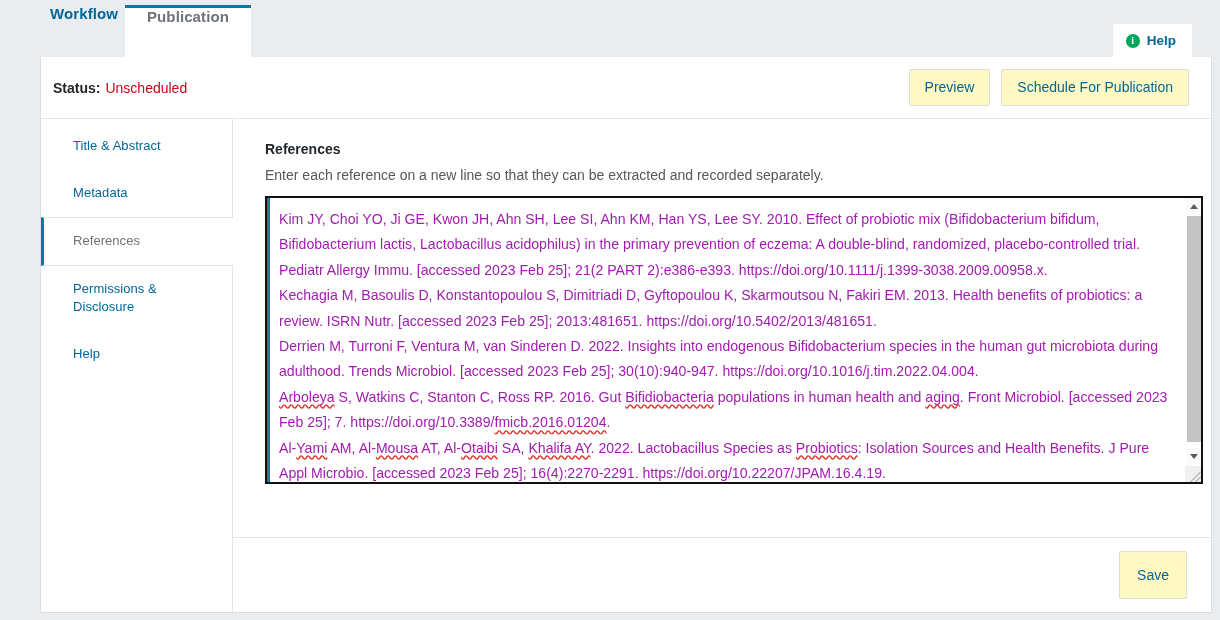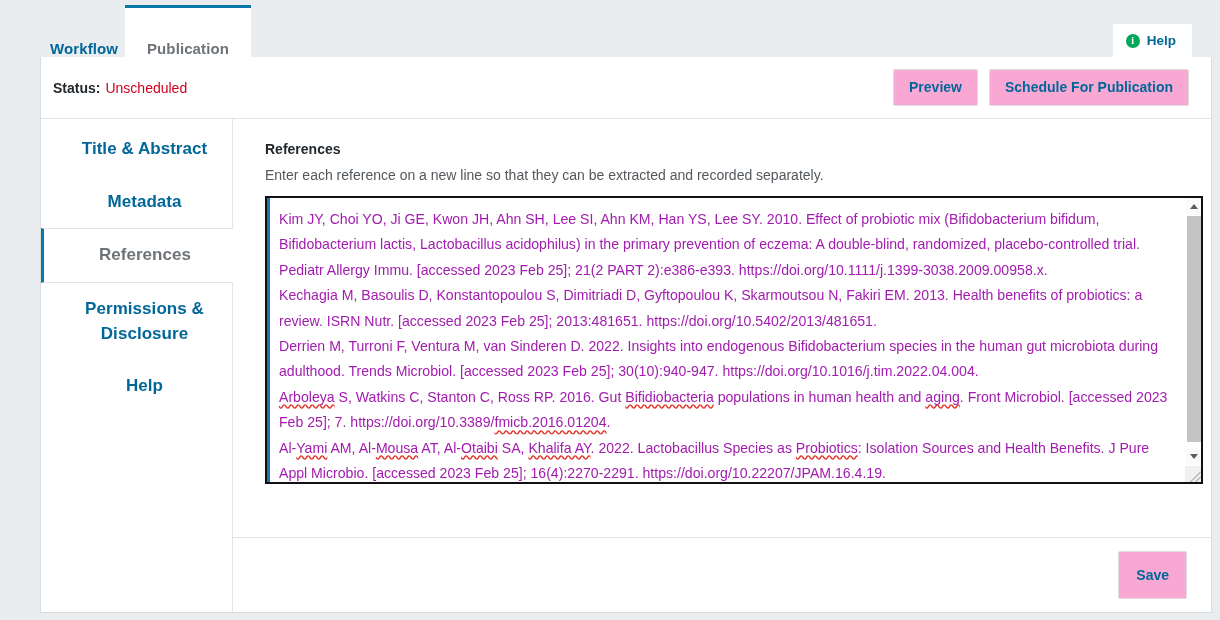--- a/index.html
+++ b/index.html
@@ -23,21 +23,21 @@
     left: 0; top: 0;
     width: 1220px; height: 57px;
     background: #e9edef;
   }
   .tab {
     position: absolute;
     top: 5px;
     height: 52px;
     padding: 0 22px;
     display: flex;
-    align-items: flex-end;
+    align-items: flex-start;
     justify-content: center;
     font-size: 15px;
     font-weight: bold;
     letter-spacing: .1px;
     cursor: pointer;
     background: transparent;
     border: none;
     color: #006798;
   }
   .tab.tab-workflow { left: 28px; }
@@ -110,27 +110,27 @@
     color: #d0021b;
     margin-left: 5px;
   }
   .status-actions {
     margin-left: auto;
     display: flex;
     gap: 11px;
     align-items: center;
   }
   .btn {
-    background: #f9a8d4;
+    background: #fef9c3;
     border: 1px solid #ddd;
     border-radius: 2px;
     color: #006798;
     font-family: "Liberation Sans", sans-serif;
     font-size: 14px;
-    font-weight: bold;
+    font-weight: normal;
     padding: 9px 15px;
     cursor: pointer;
     line-height: 1.15;
   }
 
   
   .body {
     display: flex;
     height: 493px;
     align-items: stretch;
@@ -138,28 +138,27 @@
   .sidebar {
     width: 192px;
     flex: none;
     border-right: 1px solid #e3e5e7;
     padding-top: 4px;
     background: #fff;
   }
   .side-item {
     display: block;
     padding: 14px 16px 14px 29px;
-    font-size: 17px;
-    font-weight: bold;
+    font-size: 13px;
+    font-weight: normal;
     color: #006798;
     cursor: pointer;
     border-left: 3px solid transparent;
     line-height: 1.45;
     letter-spacing: .05px;
-    text-align: center;
   }
   .side-item.active {
     color: #6e7378;
     border-left: 3px solid #0b78a8;
     border-top: 1px solid #e3e5e7;
     border-bottom: 1px solid #e3e5e7;
     margin-right: -1px;
     background: #fff;
     position: relative;
     z-index: 2;

